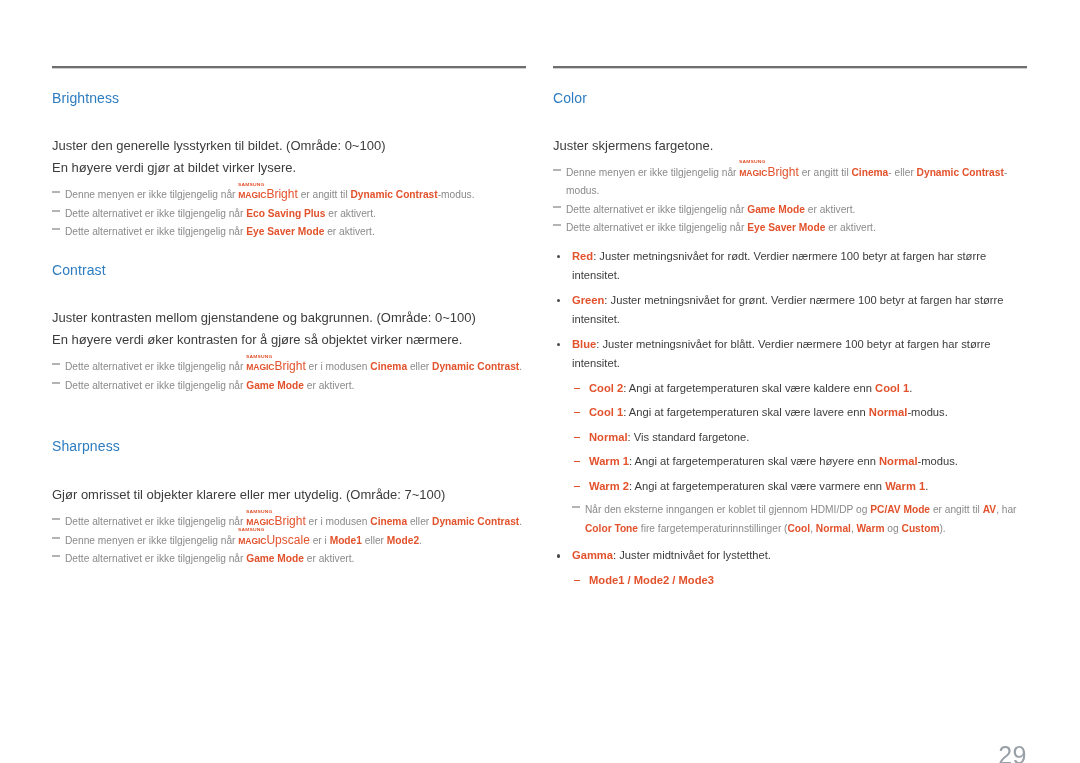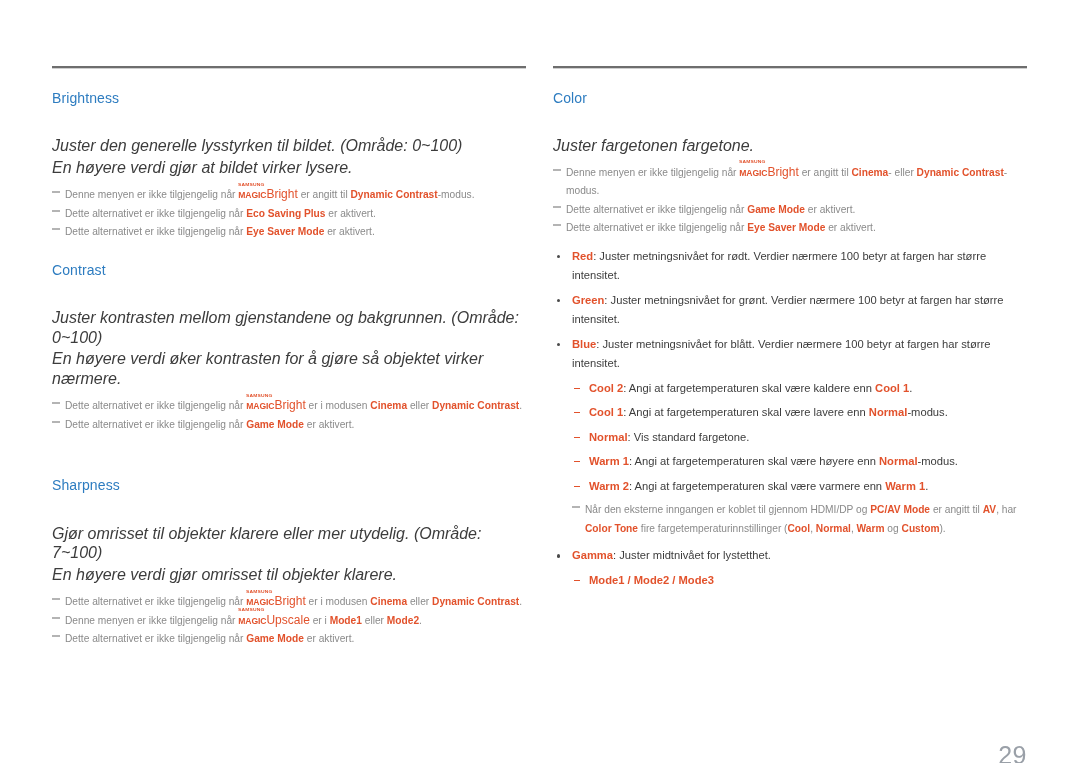--- a/index.html
+++ b/index.html
@@ -40,25 +40,24 @@
   h2.section-title {
     font-size: 14px;
     font-weight: normal;
     color: #2d7cc0;
     margin: 0 0 30px 0;
     letter-spacing: 0.1px;
     line-height: 1.1;
   }
 
   .para {
-    font-size: 16px;
+    font-size: 13px;
     line-height: 19.5px;
     color: #3c3c3c;
     margin: 0 0 2px 0;
-    font-style: italic;
   }
 
   
   .note {
     position: relative;
     padding-left: 13px;
     font-size: 10.2px;
     line-height: 18.5px;
     color: #8a8a8a;
     margin: 0;
@@ -188,39 +187,38 @@
 
     <p class="note" style="margin-top:9px;">
       <span class="dashmark"></span><span>Dette alternativet er ikke tilgjengelig når </span><span class="magic"><span class="samsung">SAMSUNG</span><span class="magicword">MAGIC</span><span class="suffix">Bright</span></span><span> er i modusen </span><span class="hl">Cinema</span><span> eller </span><span class="hl">Dynamic Contrast</span><span>.</span>
     </p>
     <p class="note">
       <span class="dashmark"></span><span>Dette alternativet er ikke tilgjengelig når </span><span class="hl">Game Mode</span><span> er aktivert.</span>
     </p>
 
     <h2 class="section-title" style="margin-top:44px;">Sharpness</h2>
     <p class="para">Gjør omrisset til objekter klarere eller mer utydelig. (Område: 7~100)</p>
-    <p class="para">En høyere verdi gjør omrisset til objekter klarere.</p>
 
     <p class="note" style="margin-top:9px;">
       <span class="dashmark"></span><span>Dette alternativet er ikke tilgjengelig når </span><span class="magic"><span class="samsung">SAMSUNG</span><span class="magicword">MAGIC</span><span class="suffix">Bright</span></span><span> er i modusen </span><span class="hl">Cinema</span><span> eller </span><span class="hl">Dynamic Contrast</span><span>.</span>
     </p>
     <p class="note">
       <span class="dashmark"></span><span>Denne menyen er ikke tilgjengelig når </span><span class="magic"><span class="samsung">SAMSUNG</span><span class="magicword">MAGIC</span><span class="suffix">Upscale</span></span><span> er i </span><span class="hl">Mode1</span><span> eller </span><span class="hl">Mode2</span><span>.</span>
     </p>
     <p class="note">
       <span class="dashmark"></span><span>Dette alternativet er ikke tilgjengelig når </span><span class="hl">Game Mode</span><span> er aktivert.</span>
     </p>
 
   </div>
 
   <div class="col col-right">
 
     <div class="rule"></div>
     <h2 class="section-title">Color</h2>
-    <p class="para">Juster fargetonen fargetone.</p>
+    <p class="para">Juster skjermens fargetone.</p>
 
     <p class="note" style="margin-top:8px;">
       <span class="dashmark"></span><span>Denne menyen er ikke tilgjengelig når </span><span class="magic"><span class="samsung">SAMSUNG</span><span class="magicword">MAGIC</span><span class="suffix">Bright</span></span><span> er angitt til </span><span class="hl">Cinema</span><span>- eller </span><span class="hl">Dynamic Contrast</span><span>-modus.</span>
     </p>
     <p class="note">
       <span class="dashmark"></span><span>Dette alternativet er ikke tilgjengelig når </span><span class="hl">Game Mode</span><span> er aktivert.</span>
     </p>
     <p class="note">
       <span class="dashmark"></span><span>Dette alternativet er ikke tilgjengelig når </span><span class="hl">Eye Saver Mode</span><span> er aktivert.</span>
     </p>

